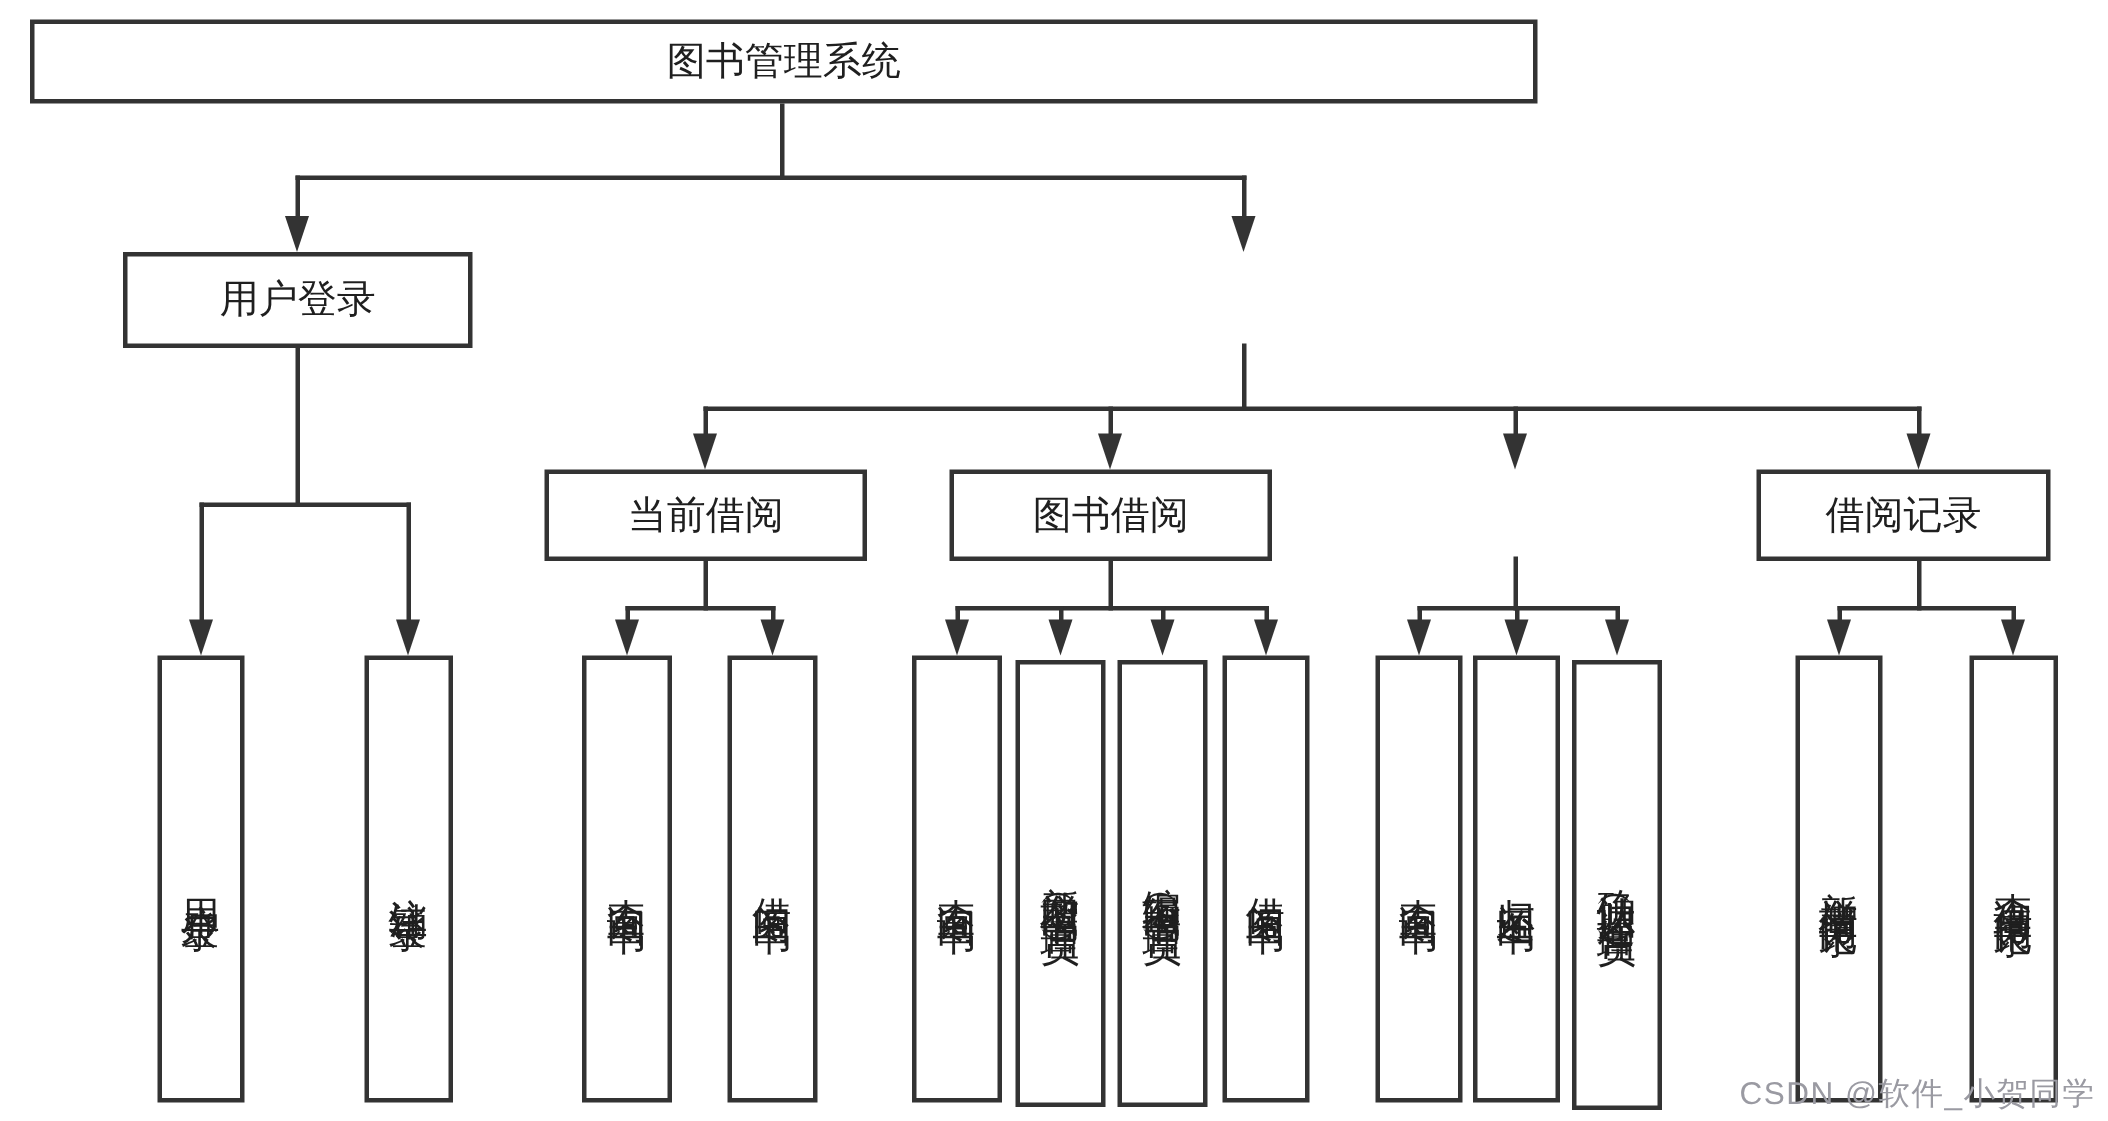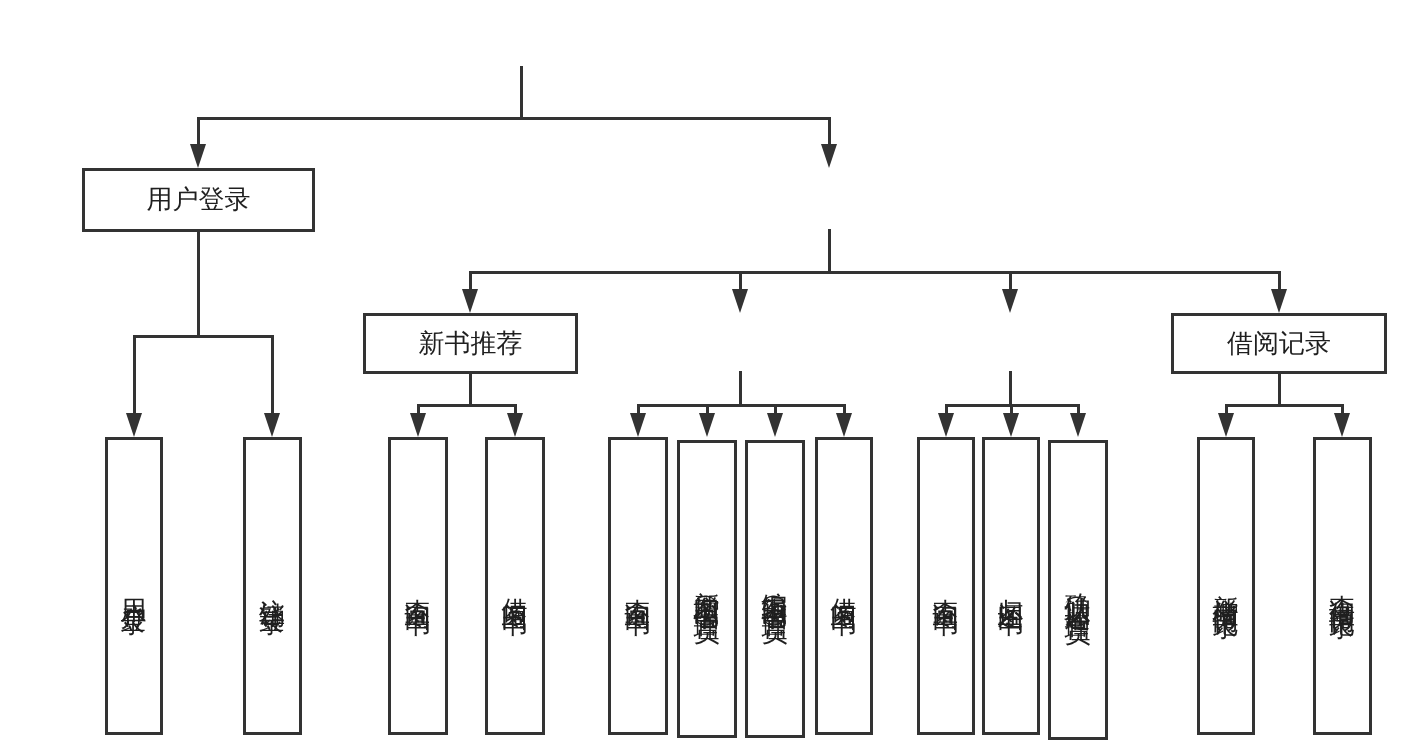--- a/index.html
+++ b/index.html
@@ -59,29 +59,35 @@
     color: var(--watermark);
     z-index: 5;
     white-space: nowrap;
   }
 </style>
 </head>
 <body>
 
 <div class="canvas">
 
+  <div class="box" style="left:20px;top:13px;width:1005px;height:56px">
+    <span class="label">图书管理系统</span>
+  </div>
 
   <div class="box" style="left:82px;top:168px;width:233px;height:64px">
     <span class="label">用户登录</span>
   </div>
 
   <div class="box" style="left:363px;top:313px;width:215px;height:61px">
-    <span class="label">新书推荐</span>
+    <span class="label">当前借阅</span>
   </div>
-  <div class="box" style="left:1171px;top:313px;width:216px;height:61px">
+  <div class="box" style="left:633px;top:313px;width:215px;height:61px">
+    <span class="label">图书借阅</span>
+  </div>
+  <div class="box" style="left:1171px;top:313px;width:196px;height:61px">
     <span class="label">借阅记录</span>
   </div>
 
   <div class="box vbox" style="left:105px;top:437px;width:58px;height:298px">
     <span class="label">用户登录</span>
   </div>
   <div class="box vbox" style="left:243px;top:437px;width:59px;height:298px">
     <span class="label">注销登录</span>
   </div>
 
@@ -174,14 +180,15 @@
   <div class="arrow" style="left:630px;top:413px"></div>
   <div class="arrow" style="left:699px;top:413px"></div>
   <div class="arrow" style="left:767px;top:413px"></div>
   <div class="arrow" style="left:836px;top:413px"></div>
   <div class="arrow" style="left:938px;top:413px"></div>
   <div class="arrow" style="left:1003px;top:413px"></div>
   <div class="arrow" style="left:1070px;top:413px"></div>
   <div class="arrow" style="left:1218px;top:413px"></div>
   <div class="arrow" style="left:1334px;top:413px"></div>
 
+  <div class="watermark">CSDN @软件_小贺同学</div>
 
 </div>
 
 </body></html>

